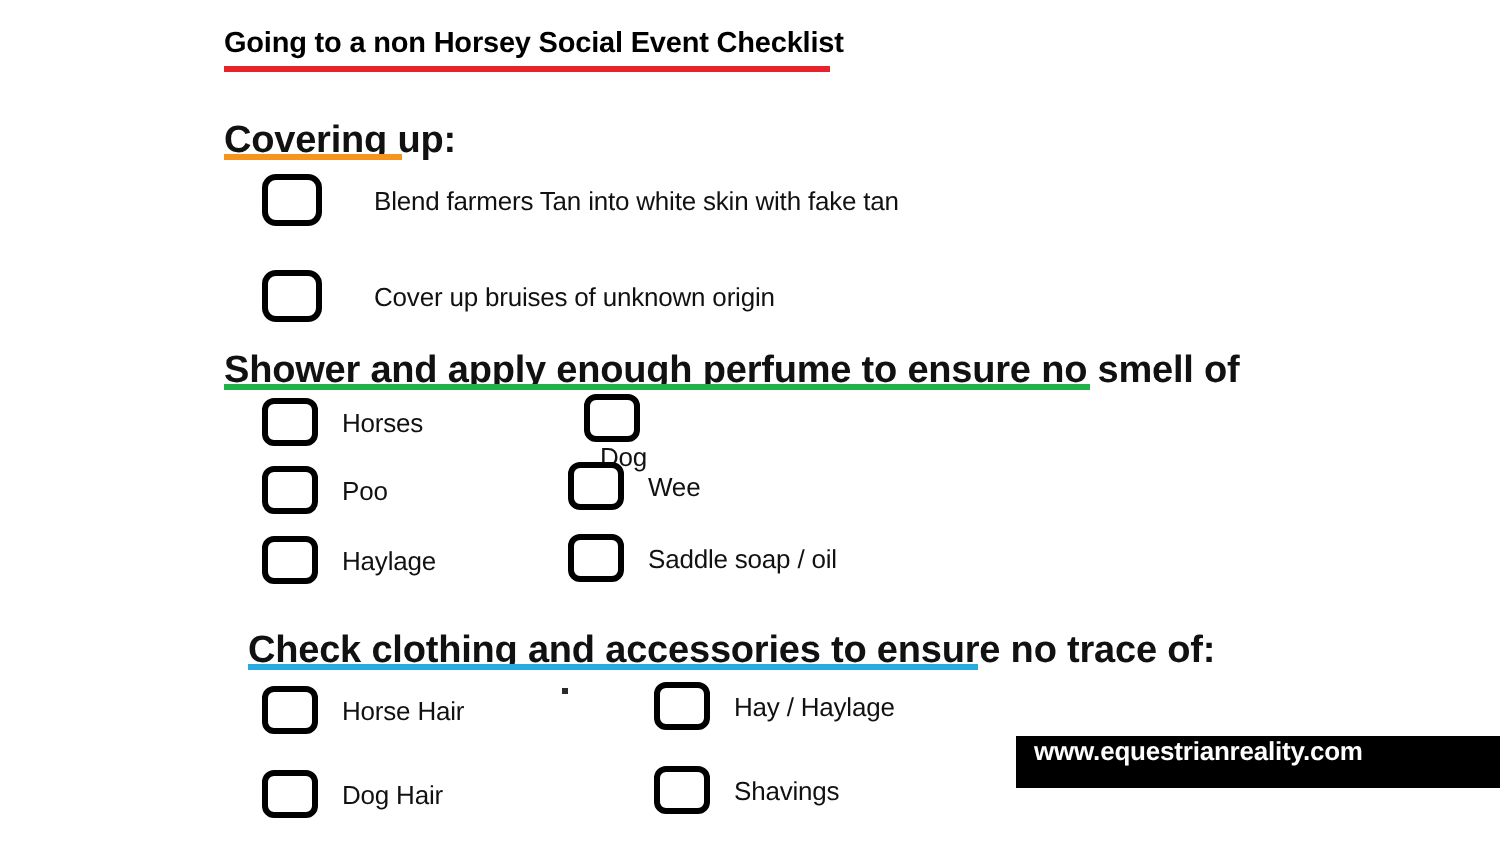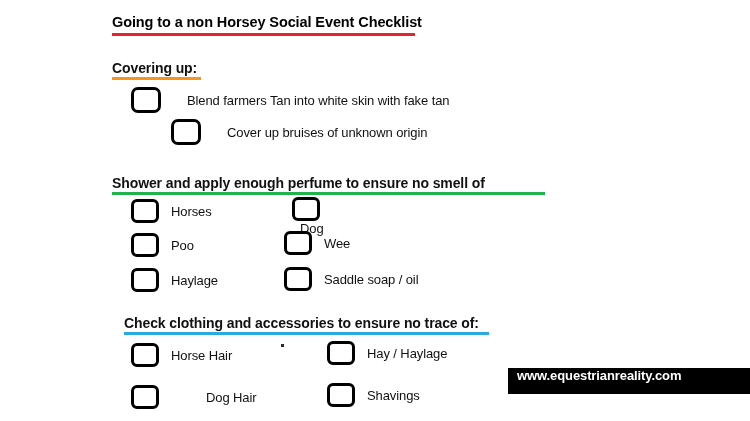--- a/index.html
+++ b/index.html
@@ -33,21 +33,21 @@
     color: #000000;
   }
   .rule {
     position: absolute;
     height: 3px;
     border-radius: 0;
   }
 
   .section-head {
     position: absolute;
-    font-size: 14px;
+    font-size: 19px;
     font-weight: bold;
     white-space: nowrap;
     letter-spacing: -0.1px;
     color: #111111;
   }
 
   
   .cb-row {
     position: absolute;
     display: flex;
@@ -111,21 +111,21 @@
   <div class="rule" id="title-rule" style="left: 112px; top: 33px; width: 303px; background: rgb(232, 35, 42);"></div>
 
   <div class="section-head" style="left:112px; top:60px;">Covering up:</div>
   <div class="rule" id="rule-0" style="left: 112px; top: 77px; width: 89px; background: rgb(247, 148, 30);"></div>
 
   <div class="cb-row" style="left:131px; top:87px;">
     <span class="checkbox cb-lg"></span>
     <span class="cb-label gap-lg">Blend farmers Tan into white skin with fake tan</span>
   </div>
 
-  <div class="cb-row" style="left:131px; top:119px;margin-left:40px;">
+  <div class="cb-row" style="left:131px; top:135px;">
     <span class="checkbox cb-lg"></span>
     <span class="cb-label gap-lg">Cover up bruises of unknown origin</span>
   </div>
 
   <div class="section-head" style="left:112px; top:175px;">Shower and apply enough perfume to ensure no smell of</div>
   <div class="rule" id="rule-1" style="left: 112px; top: 192px; width: 433px; background: rgb(34, 178, 76);"></div>
 
   <div class="cb-row" style="left:131px; top:199px;">
     <span class="checkbox cb-sm"></span>
     <span class="cb-label gap-sm">Horses</span>
@@ -154,21 +154,21 @@
 
   <div class="section-head" style="left:124px; top:315px;">Check clothing and accessories to ensure no trace of:</div>
   <div class="rule" id="rule-2" style="left: 124px; top: 332px; width: 365px; background: rgb(41, 171, 226);"></div>
 
   <div class="dot-artifact"></div>
 
   <div class="cb-row" style="left:131px; top:343px;">
     <span class="checkbox cb-sm"></span>
     <span class="cb-label gap-sm">Horse Hair</span>
   </div>
-  <div class="cb-row" style="left:131px; top:385px;gap:35px;">
+  <div class="cb-row" style="left:131px; top:385px;">
     <span class="checkbox cb-sm"></span>
     <span class="cb-label gap-sm">Dog Hair</span>
   </div>
 
   <div class="cb-row" style="left:327px; top:341px;">
     <span class="checkbox cb-sm"></span>
     <span class="cb-label gap-sm">Hay / Haylage</span>
   </div>
   <div class="cb-row" style="left:327px; top:383px;">
     <span class="checkbox cb-sm"></span>

